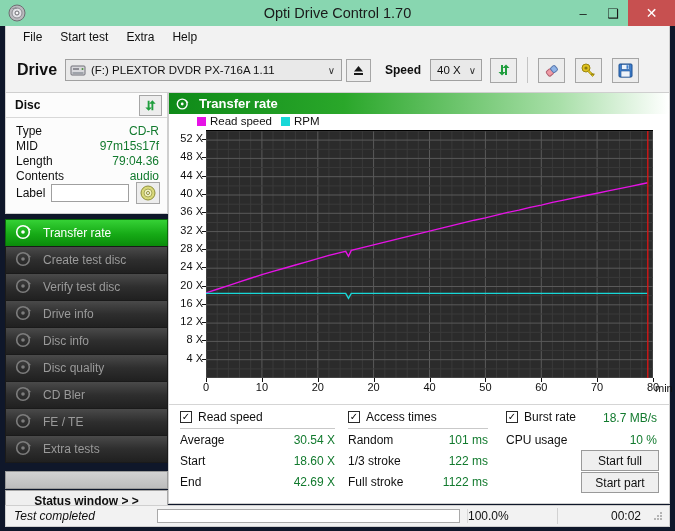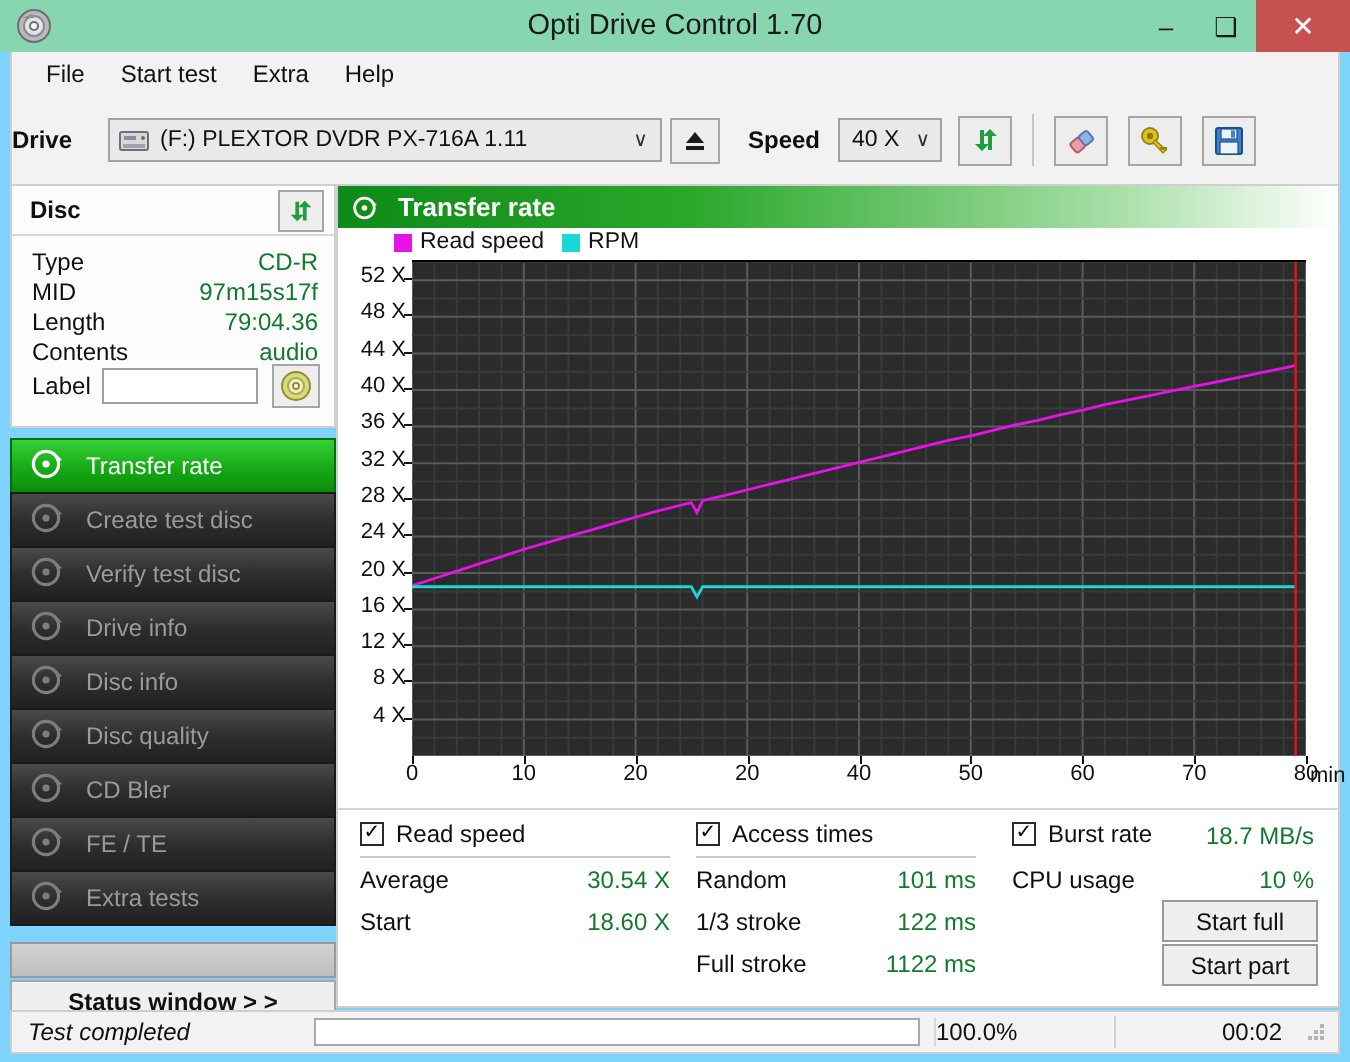--- a/index.html
+++ b/index.html
@@ -8,21 +8,21 @@
     width: 675px; height: 531px;
     overflow: hidden;
     font-family: "Liberation Sans", sans-serif;
   }
   body { background: #88d6b0; }
 
   
   #window {
     position: absolute; left: 0; top: 0;
     width: 675px; height: 531px;
-    background: #7dd3fc;
+    background: #0f172a;
   }
   #titlebar {
     position: absolute; left: 0; top: 0; width: 675px; height: 26px;
     background: #88d6b0;
   }
   #title-icon {
     position: absolute; left: 8px; top: 4px; width: 18px; height: 18px;
   }
   #title-text {
     position: absolute; left: 0; top: 0; width: 675px; height: 26px;
@@ -50,22 +50,22 @@
     font-size: 12px; color: #101010; padding: 2px 9px; cursor: default;
   }
 
   
   #toolbar {
     position: absolute; left: 5px; top: 48px; width: 665px; height: 44px;
     background: #f2f2f2; border-left: 1px solid #cfcfcf; border-right: 1px solid #cfcfcf;
     display: flex; align-items: center;
   }
   #toolbar-label-drive {
-    font-size: 12px; font-weight: bold; color: #101010;
-    margin-left: 0; width: 48px;
+    font-size: 16px; font-weight: bold; color: #101010;
+    margin-left: 11px; width: 48px;
   }
   #drive-combo {
     position: relative; width: 277px; height: 22px;
     background: #e9e9e9; border: 1px solid #a0a0a0;
     display: flex; align-items: center;
   }
   #drive-icon { margin-left: 4px; width: 16px; height: 16px; }
   #drive-text {
     font-size: 11.5px; color: #111; margin-left: 5px; white-space: nowrap;
   }
@@ -656,20 +656,24 @@
         </div>
         <div class="col-rule"></div>
         <div class="stat-row">
           <span class="stat-key">Average</span>
           <span class="stat-val">30.54 X</span>
         </div>
         <div class="stat-row">
           <span class="stat-key">Start</span>
           <span class="stat-val">18.60 X</span>
         </div>
+        <div class="stat-row">
+          <span class="stat-key">End</span>
+          <span class="stat-val">42.69 X</span>
+        </div>
       </div>
 
       <div class="stat-col" style="left:179px; width:140px">
         <div class="chk-row">
           <span class="chkbox">✓</span>
           <span class="chk-label">Access times</span>
         </div>
         <div class="col-rule"></div>
         <div class="stat-row">
           <span class="stat-key">Random</span>

